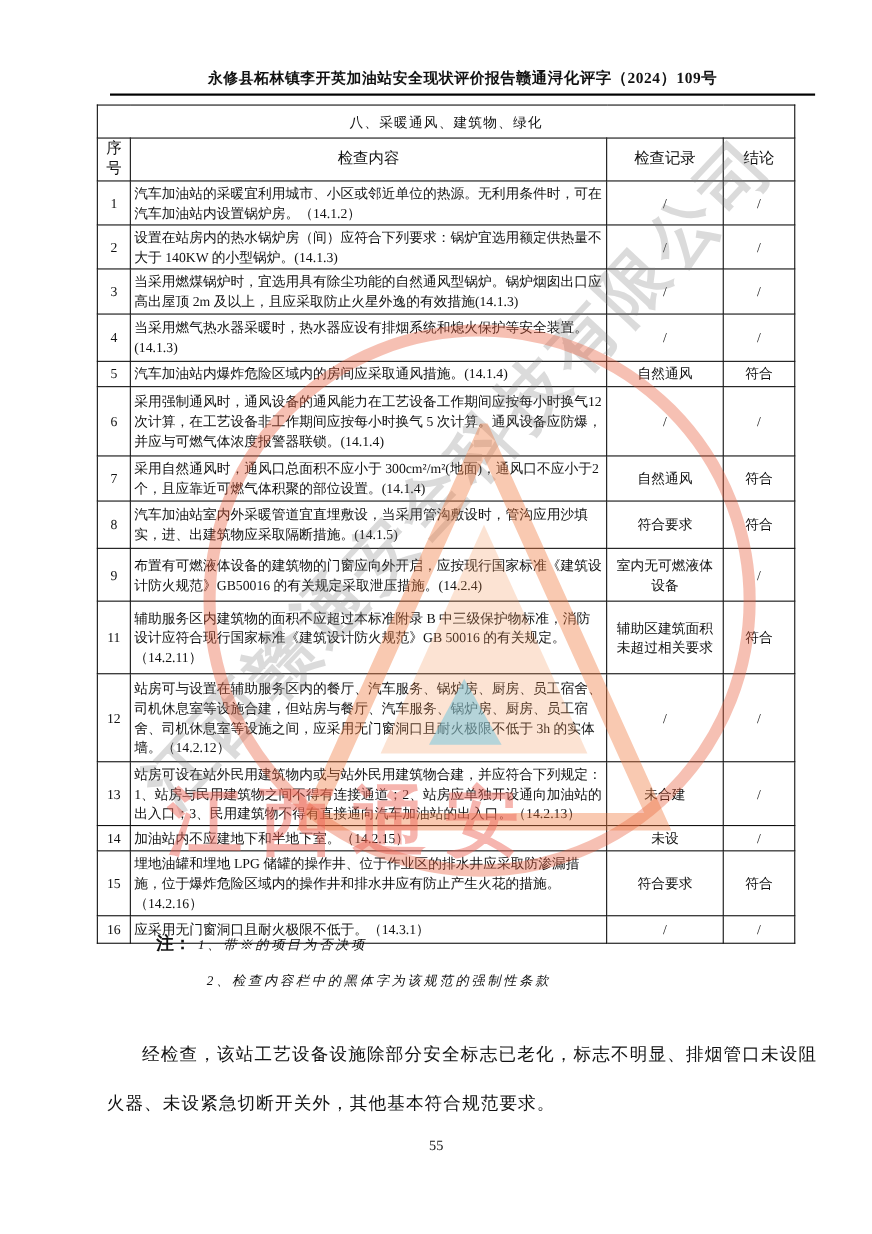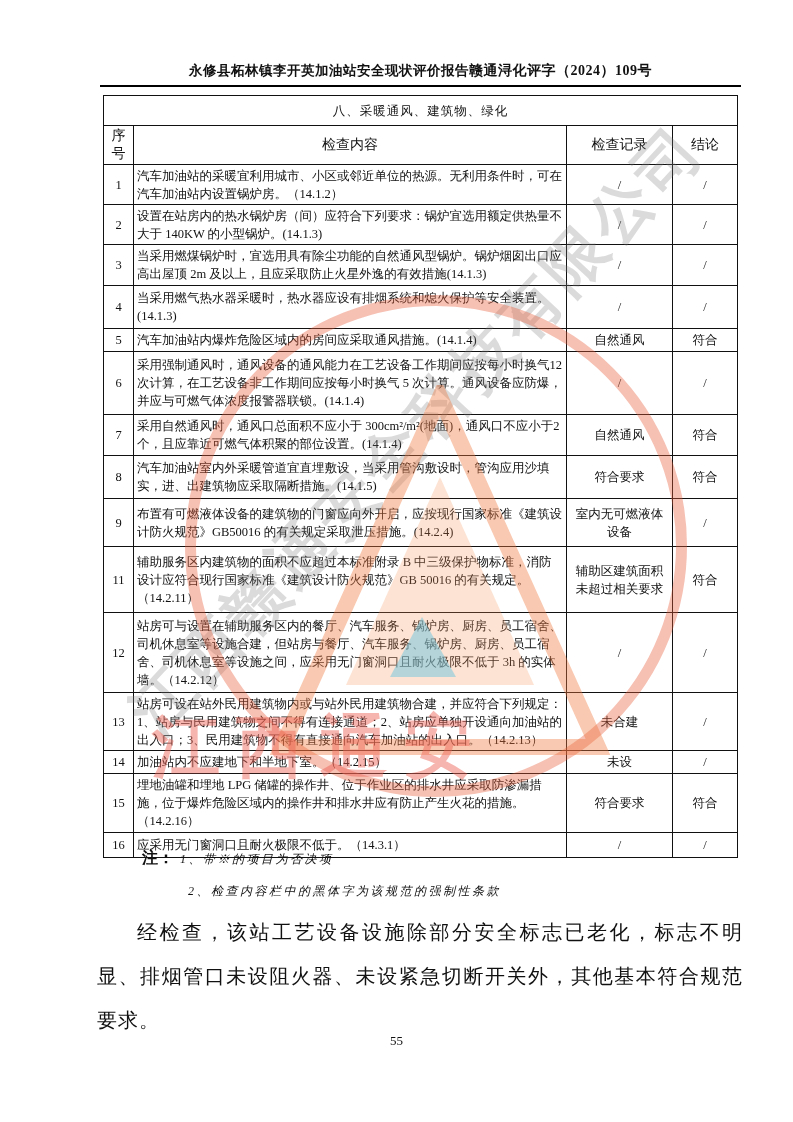--- a/index.html
+++ b/index.html
@@ -5,42 +5,42 @@
   html,body{margin:0;padding:0;background:#fff;}
   .page{position:relative;width:793px;height:1122px;background:#fff;overflow:hidden;
         font-family:"Liberation Serif",serif;color:#111;}
   
   .hdr{position:absolute;left:100px;top:62px;width:641px;display:flex;
        justify-content:center;align-items:flex-end;
        border-bottom:2px solid #000;padding-bottom:5px;}
   .hdr-left{font-family:"Liberation Sans",sans-serif;font-size:13.5px;font-weight:bold;letter-spacing:.5px;}
   .hdr-right{font-size:14px;font-weight:bold;letter-spacing:.5px;}
   
-  table.insp{position:absolute;left:103px;top:95px;width:634px;border-collapse:collapse;
+  table.insp{position:absolute;left:88px;top:95px;width:634px;border-collapse:collapse;
              table-layout:fixed;z-index:1;}
   table.insp td{border:1.5px solid #111;padding:1px 3px;font-size:12.5px;line-height:18px;
                 vertical-align:middle;overflow:hidden;}
   td.t-title{text-align:center;font-size:16px;letter-spacing:1px;height:27px;}
   tr.head td{text-align:center;font-size:14px;height:23px;}
   td.c-no{text-align:center;font-size:13px;}
   td.c-content{text-align:left;}
   td.c-record{text-align:center;font-size:13.5px;line-height:17px;padding:1px 2px;}
   td.c-concl{text-align:center;font-size:13.5px;}
   tr.r1 td{height:37px}  tr.r2 td{height:37px}  tr.r3 td{height:38px}  tr.r4 td{height:40px}
   tr.r5 td{height:20px}  tr.r6 td{height:60px}  tr.r7 td{height:38px}  tr.r8 td{height:40px}
   tr.r9 td{height:45px}  tr.r10 td{height:40px} tr.r11 td{height:63px} tr.r12 td{height:77px}
   tr.r13 td{height:55px} tr.r14 td{height:20px} tr.r15 td{height:56px} tr.r16 td{height:22px}
   
   .notes{position:absolute;left:128px;top:848px;width:520px;z-index:1;margin-left:14px;}
   .note-label{font-size:16px;font-weight:bold;margin-right:6px;}
   .note-item{font-size:12px;letter-spacing:2.5px;font-style:italic;}
   .note-line2{margin:14px 0 0 46px;}
   
-  .summary{position:absolute;left:97px;top:910px;width:646px;margin:0;z-index:1;
-           font-size:20px;line-height:44px;text-indent:2em;letter-spacing:1px;text-align:justify;}
+  .summary{position:absolute;left:97px;top:938px;width:646px;margin:0;z-index:1;
+           font-size:16px;line-height:44px;text-indent:2em;letter-spacing:1px;text-align:justify;font-family:Liberation Mono, monospace;}
   
   .pageno{position:absolute;left:0;top:1033px;width:100%;text-align:center;font-size:13px;z-index:1;}
   
   .wm{position:absolute;pointer-events:none;z-index:5;}
   .wm-gray{left:112px;top:695px;transform:rotate(-47deg);transform-origin:0 0;
            white-space:nowrap;font-size:62px;letter-spacing:5px;font-weight:bold;
            font-family:"Liberation Sans",sans-serif;color:rgba(125,125,125,.28);}
   .wm-ring{left:185px;top:295px;width:480px;height:480px;border-radius:50%;
            border:11px solid rgba(232,90,55,.38);}
   .wm-tri{left:270px;top:385px;}

